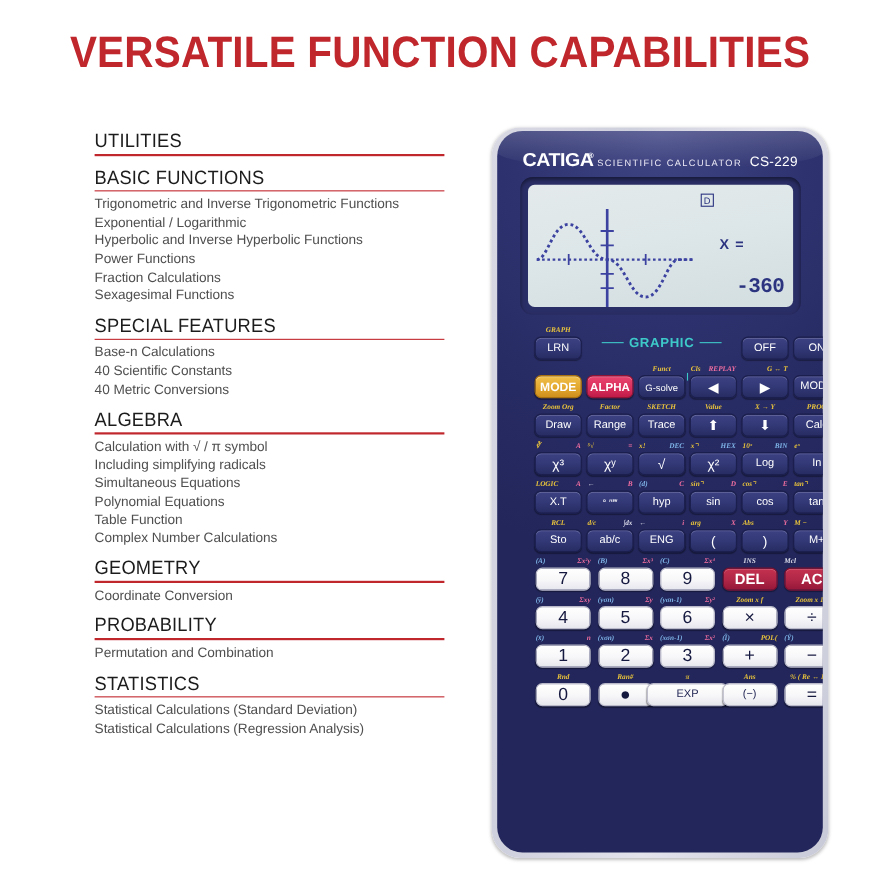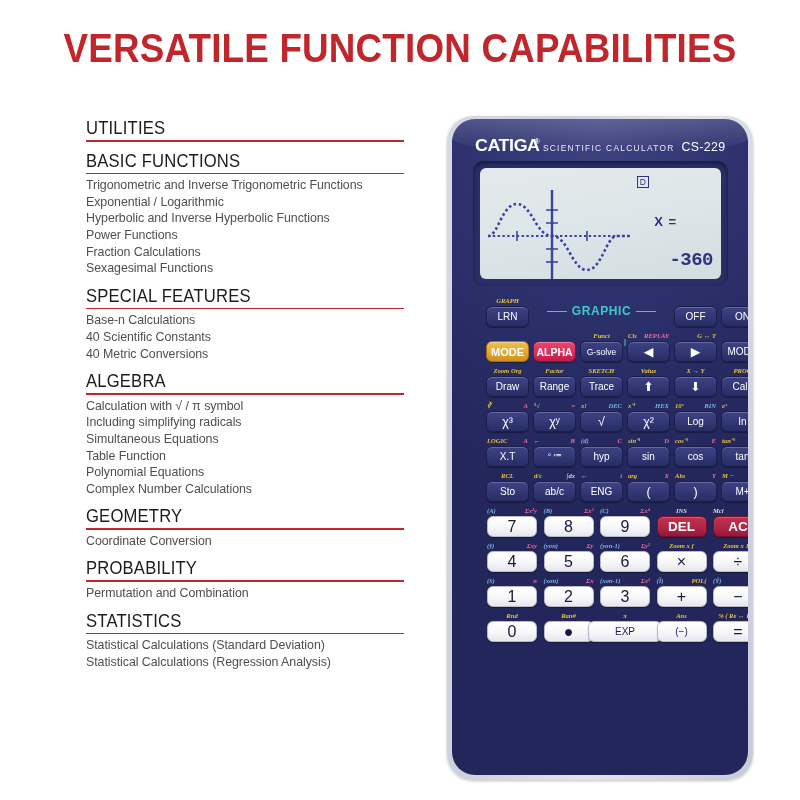--- a/index.html
+++ b/index.html
@@ -271,22 +271,22 @@
           <li>40 Metric Conversions</li>
         </ul>
       </div>
       <div class="section">
         <div class="sec-head">ALGEBRA</div>
         <div class="rule"></div>
         <ul class="sec-items">
           <li>Calculation with √ / π symbol</li>
           <li>Including simplifying radicals</li>
           <li>Simultaneous Equations</li>
+          <li>Polynomial Equations</li>
           <li>Table Function</li>
-          <li>Polynomial Equations</li>
           <li>Complex Number Calculations</li>
         </ul>
       </div>
       <div class="section">
         <div class="sec-head">GEOMETRY</div>
         <div class="rule"></div>
         <ul class="sec-items">
           <li>Coordinate Conversion</li>
         </ul>
       </div>

